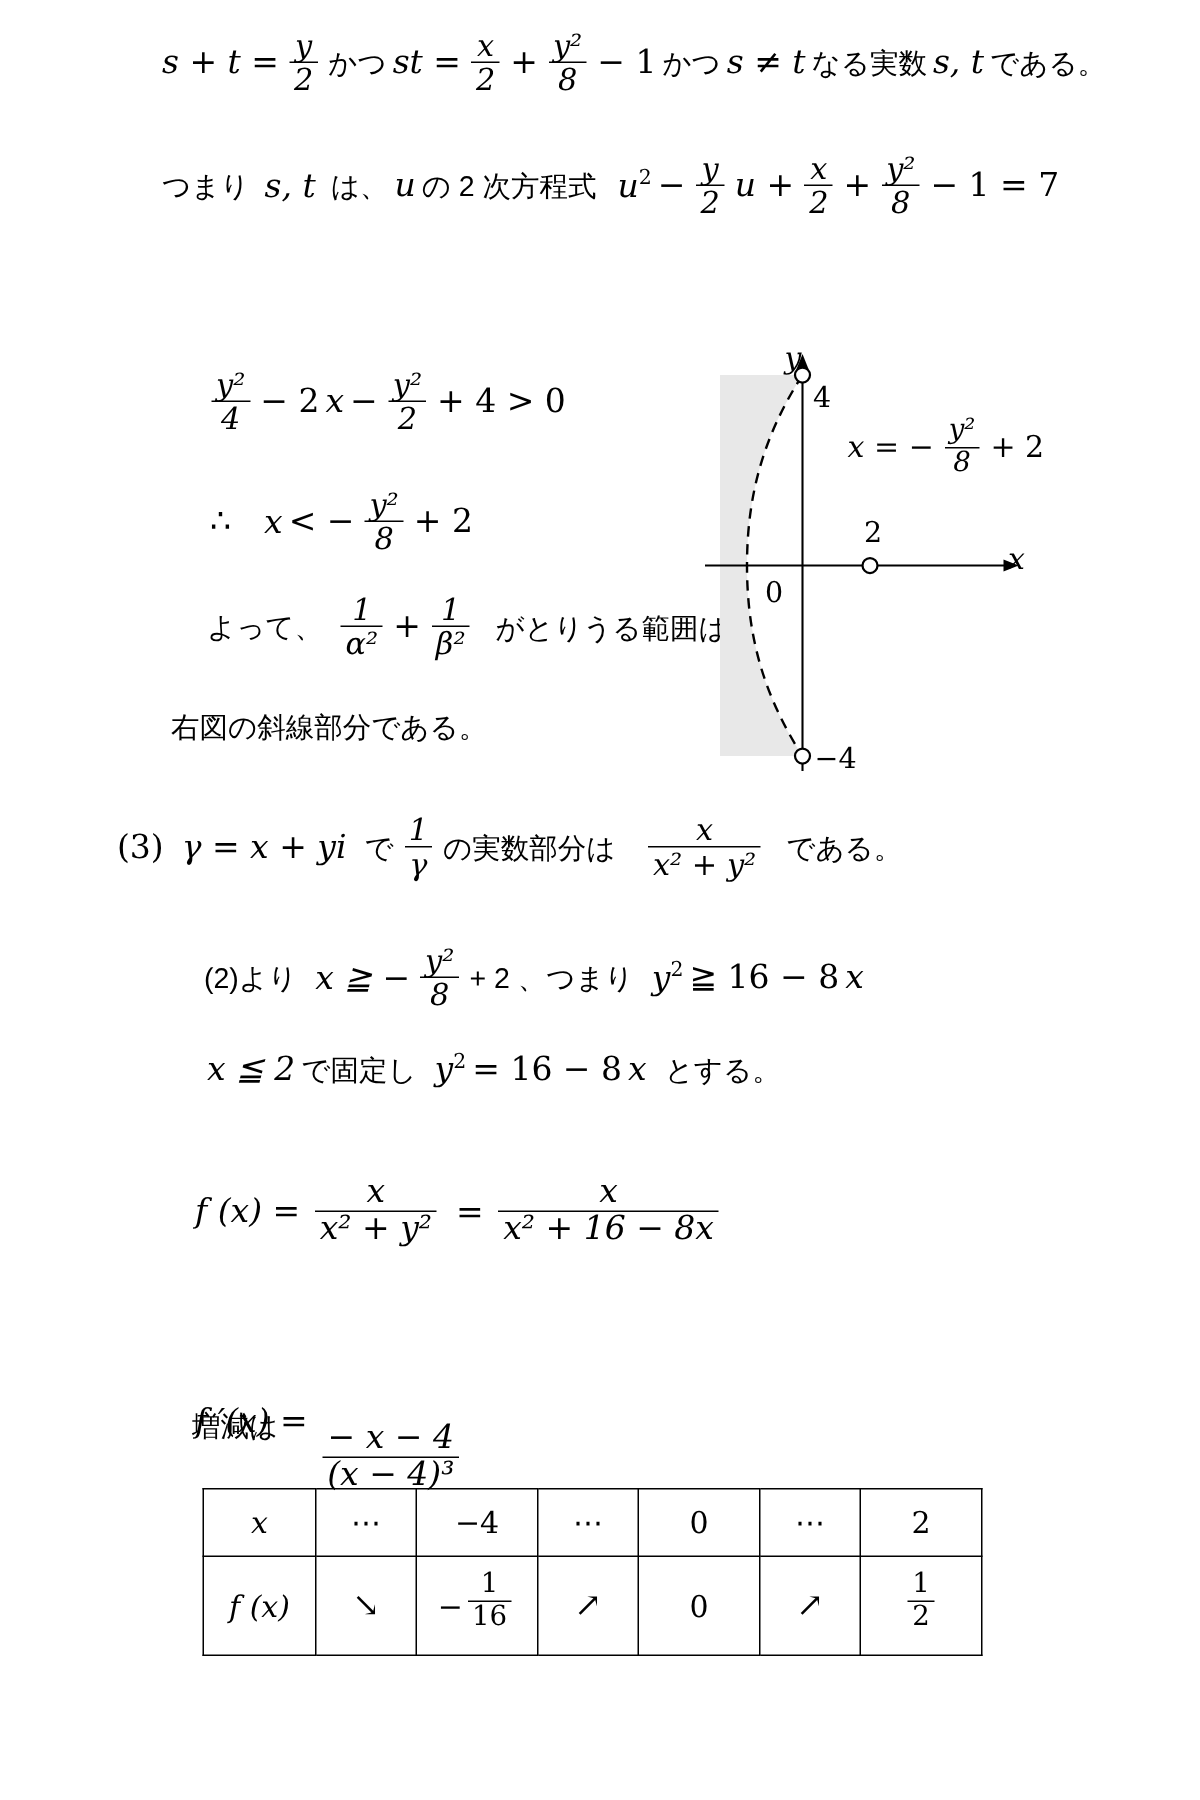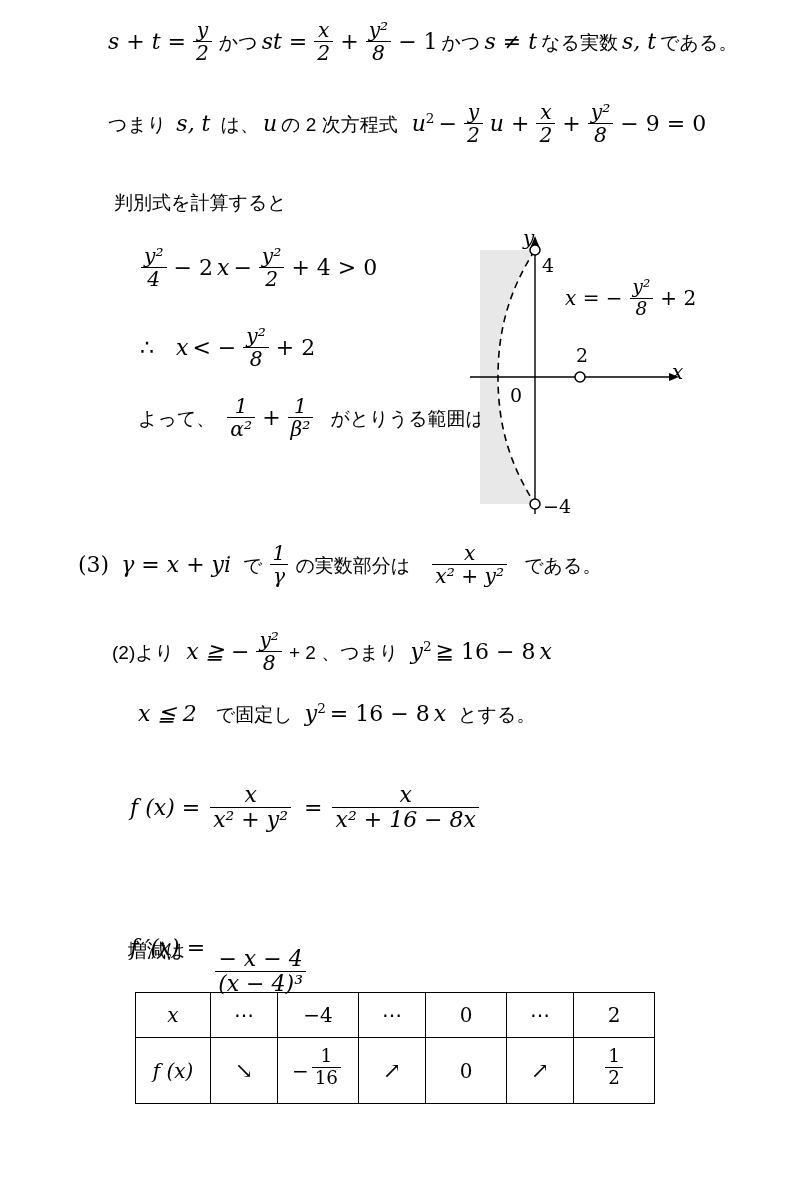--- a/index.html
+++ b/index.html
@@ -154,25 +154,24 @@
     <span class="mathi sz22">u +</span>
     <span class="frac mathi sz22">
       <span class="num">x</span>
       <span class="den">2</span>
     </span>
     <span class="mathr sz22">+</span>
     <span class="frac mathi sz22">
       <span class="num">y²</span>
       <span class="den">8</span>
     </span>
-    <span class="mathr sz22">− 9 = 0</span>
-  </div>
-
-
-  <div class="line jp" style="left:114px; top:190px;">判別式を計算すると</div>
+    <span class="mathr sz22">− 1 = 7</span>
+  </div>
+
+
 
   <div class="line" style="left:138px; top:248px;">
     <span class="frac mathi sz22">
       <span class="num">y²</span>
       <span class="den">4</span>
     </span>
     <span class="mathr sz22">− 2</span>
     <span class="mathi sz22">x</span>
     <span class="mathr sz22">−</span>
     <span class="frac mathi sz22">
@@ -200,20 +199,21 @@
       <span class="den">α²</span>
     </span>
     <span class="mathr sz22">+</span>
     <span class="frac mathi sz22">
       <span class="num mathr">1</span>
       <span class="den">β²</span>
     </span>
     <span class="jp" style="margin-left:10px;">がとりうる範囲は</span>
   </div>
 
+  <div class="line jp" style="left:114px; top:472px;">右図の斜線部分である。</div>
 
   <div class="figure">
     <svg width="330" height="290" viewBox="0 0 330 290">
 
       <path d="M 75,18 C 50,58 40,95 40,145 C 40,195 50,232 75,272 L 75,272 C 45,240 25,195 25,145 C 25,95 45,50 75,18 Z" fill="none"></path>
       <path d="M 20,18 L 75,18 C 48,60 38,100 38,145 C 38,190 48,230 75,272 L 20,272 Z" fill="#e8e8e8" stroke="none"></path>
 
       <line x1="75" y1="8" x2="75" y2="282" stroke="#000" stroke-width="1.4"></line>
       <line x1="10" y1="145" x2="215" y2="145" stroke="#000" stroke-width="1.4"></line>
 
@@ -251,36 +251,36 @@
       <span class="den">γ</span>
     </span>
     <span class="jp">の実数部分は</span>
     <span class="frac mathi sz22" style="margin-left:18px;">
       <span class="num">x</span>
       <span class="den">x² + y²</span>
     </span>
     <span class="jp" style="margin-left:10px;">である。</span>
   </div>
 
-  <div class="line" style="left:112px; top:632px;">
+  <div class="line" style="left:136px; top:632px;">
     <span class="jp">(2)より</span>
     <span class="mathi sz22" style="margin-left:8px;">x ≧ −</span>
     <span class="frac mathi sz22">
       <span class="num">y²</span>
       <span class="den">8</span>
     </span>
     <span class="jp">+ 2 、つまり</span>
     <span class="mathi sz22" style="margin-left:8px;"><span>y</span><sup class="exr">2</sup></span>
     <span class="mathr sz22">≧ 16 − 8</span>
     <span class="mathi sz22">x</span>
   </div>
 
   <div class="line" style="left:138px; top:700px;">
     <span class="mathi sz22">x ≦ 2</span>
-    <span class="jp" style="margin-left:15px;">で固定し</span>
+    <span class="jp" style="margin-left:0;">で固定し</span>
     <span class="mathi sz22" style="margin-left:8px;"><span>y</span><sup class="exr">2</sup></span>
     <span class="mathr sz22">= 16 − 8</span>
     <span class="mathi sz22">x</span>
     <span class="jp" style="margin-left:8px;">とする。</span>
   </div>
 
   <div class="line" style="left:130px; top:786px;">
     <span class="mathi sz22">f (x) =</span>
     <span class="frac bigfrac mathi sz22" style="margin-left:6px;">
       <span class="num">x</span>

